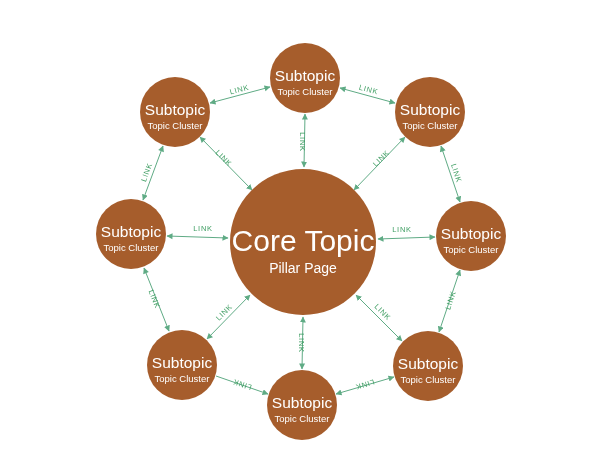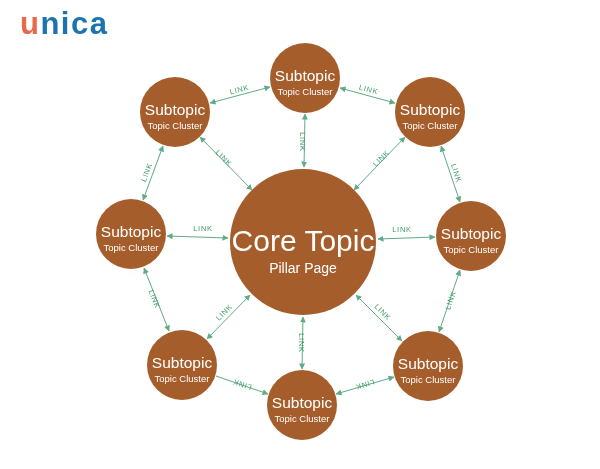--- a/index.html
+++ b/index.html
@@ -31,23 +31,20 @@
   .node-sub   { fill: #ffffff; font-size: 9.5px;  text-anchor: middle; font-family: "Liberation Sans", sans-serif; }
   .core-title { fill: #ffffff; font-size: 30px;   text-anchor: middle; font-family: "Liberation Sans", sans-serif; }
   .core-sub   { fill: #ffffff; font-size: 14px;   text-anchor: middle; font-family: "Liberation Sans", sans-serif; }
   .link-lbl   { fill: #3F9E63; font-size: 7.5px; letter-spacing: 0.7px; text-anchor: middle; font-family: "Liberation Sans", sans-serif; }
 </style>
 </head>
 <body>
 
 <div class="canvas">
 
-  <div class="logo">
-    <span class="logo-u">u</span><span class="logo-rest">nica</span>
-  </div>
 
   <svg class="diagram" width="600" height="469" viewBox="0 0 600 469">
     <defs>
       <marker id="mend" markerWidth="7" markerHeight="7" refX="5.5" refY="3" orient="auto" markerUnits="userSpaceOnUse">
         <path class="arrowhead" d="M0,0 L6,3 L0,6 Z"></path>
       </marker>
       <marker id="mstart" markerWidth="7" markerHeight="7" refX="0.5" refY="3" orient="auto" markerUnits="userSpaceOnUse">
         <path class="arrowhead" d="M6,0 L0,3 L6,6 Z"></path>
       </marker>
     </defs>

